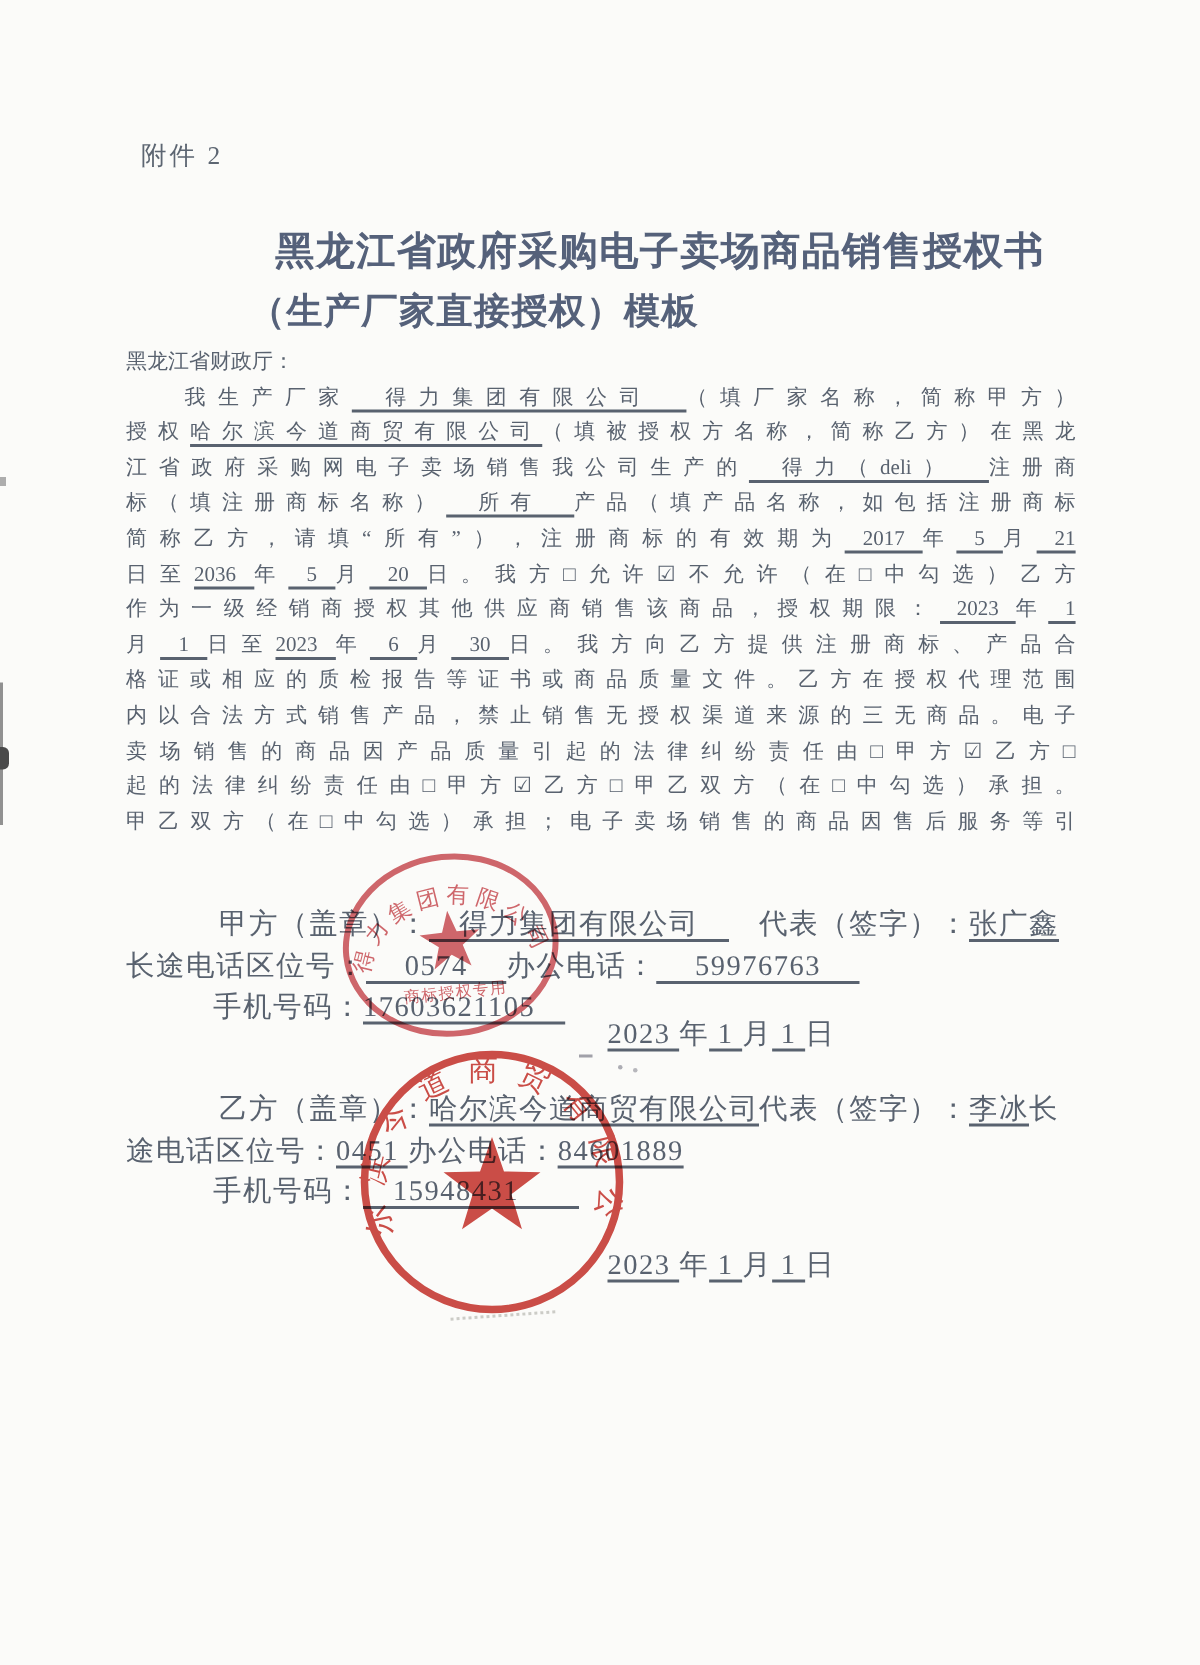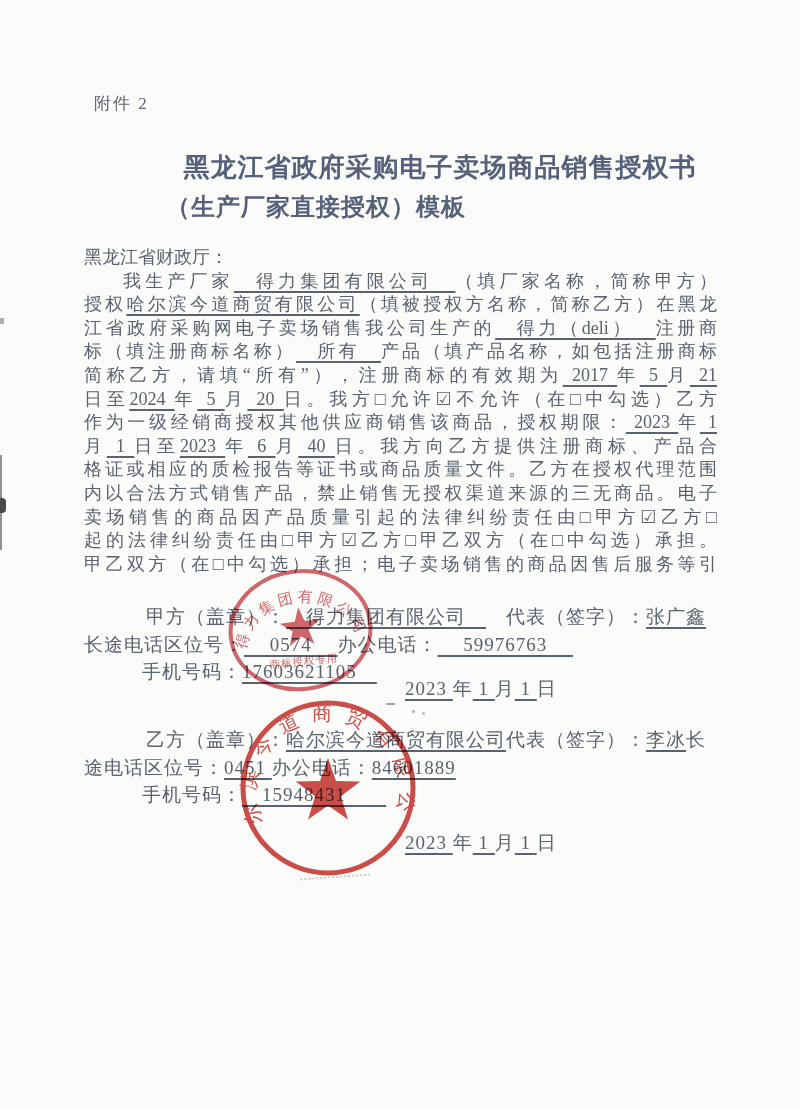--- a/index.html
+++ b/index.html
@@ -21,22 +21,22 @@
     position:absolute;left:0;top:150px;width:800px;
     text-align:center;font-family:Liberation Serif, serif;
     font-weight:bold;font-size:26px;letter-spacing:1px;color:#55617a;margin-left:40px;
   }
   .title2{
     position:absolute;left:0;top:191px;width:632px;
     text-align:center;font-family:"Liberation Sans","DejaVu Sans",sans-serif;
     font-weight:bold;font-size:24px;letter-spacing:1px;color:#55617a;
   }
   .bodytext{
-    position:absolute;left:84px;top:246px;width:633px;
-    font-size:18px;line-height:23.6px;
+    position:absolute;left:84px;top:230px;width:633px;
+    font-size:14px;line-height:23.6px;
   }
   .bodytext .line{
     text-align:justify;text-align-last:justify;
     white-space:nowrap;
   }
   .bodytext .line.first{text-align-last:left;}
   .bodytext .line.indent{padding-left:39px;}
   .sig{
     position:absolute;font-size:19px;line-height:27.5px;letter-spacing:1px;
   }
@@ -76,23 +76,23 @@
   <div class="title1">黑龙江省政府采购电子卖场商品销售授权书</div>
   <div class="title2">（生产厂家直接授权）模板</div>
 
   <div class="bodytext" id="body-text">
       <div class="line first"><span>黑龙江省财政厅：</span></div>
       <div class="line indent"><span>我生产厂家</span><span class="u">　得力集团有限公司　</span><span>（填厂家名称，简称甲方）</span></div>
       <div class="line"><span>授权</span><span class="u">哈尔滨今道商贸有限公司</span><span>（填被授权方名称，简称乙方）在黑龙</span></div>
       <div class="line"><span>江省政府采购网电子卖场销售我公司生产的</span><span class="u">　得力（deli）　</span><span>注册商</span></div>
       <div class="line"><span>标（填注册商标名称）</span><span class="u">　所有　</span><span>产品（填产品名称，如包括注册商标</span></div>
       <div class="line"><span>简称乙方，请填“所有”），注册商标的有效期为</span><span class="u"> 2017 </span><span>年</span><span class="u"> 5 </span><span>月</span><span class="u"> 21</span></div>
-      <div class="line"><span>日至</span><span class="u">2024 </span><span>年</span><span class="u"> 5 </span><span>月</span><span class="u"> 20 </span><span>日。我方□允许☑不允许（在□中勾选）乙方</span></div>
+      <div class="line"><span>日至</span><span class="u">2036 </span><span>年</span><span class="u"> 5 </span><span>月</span><span class="u"> 20 </span><span>日。我方□允许☑不允许（在□中勾选）乙方</span></div>
       <div class="line"><span>作为一级经销商授权其他供应商销售该商品，授权期限：</span><span class="u"> 2023 </span><span>年</span><span class="u"> 1</span></div>
-      <div class="line"><span>月</span><span class="u"> 1 </span><span>日至</span><span class="u">2023 </span><span>年</span><span class="u"> 6 </span><span>月</span><span class="u"> 40 </span><span>日。我方向乙方提供注册商标、产品合</span></div>
+      <div class="line"><span>月</span><span class="u"> 1 </span><span>日至</span><span class="u">2023 </span><span>年</span><span class="u"> 6 </span><span>月</span><span class="u"> 30 </span><span>日。我方向乙方提供注册商标、产品合</span></div>
       <div class="line"><span>格证或相应的质检报告等证书或商品质量文件。乙方在授权代理范围</span></div>
       <div class="line"><span>内以合法方式销售产品，禁止销售无授权渠道来源的三无商品。电子</span></div>
       <div class="line"><span>卖场销售的商品因产品质量引起的法律纠纷责任由□甲方☑乙方□</span></div>
       <div class="line"><span>起的法律纠纷责任由□甲方☑乙方□甲乙双方（在□中勾选）承担。</span></div>
       <div class="line"><span>甲乙双方（在□中勾选）承担；电子卖场销售的商品因售后服务等引</span></div>
     </div>
 
   <div class="sig" id="party-a">
       <div class="line indent"><span>甲方（盖章）：</span><span class="u">　得力集团有限公司　</span><span>　代表（签字）：</span><span class="u">张广鑫</span></div>
       <div class="line"><span>长途电话区位号：</span><span class="u">　 0574 　</span><span>办公电话：</span><span class="u">　 59976763 　</span></div>

